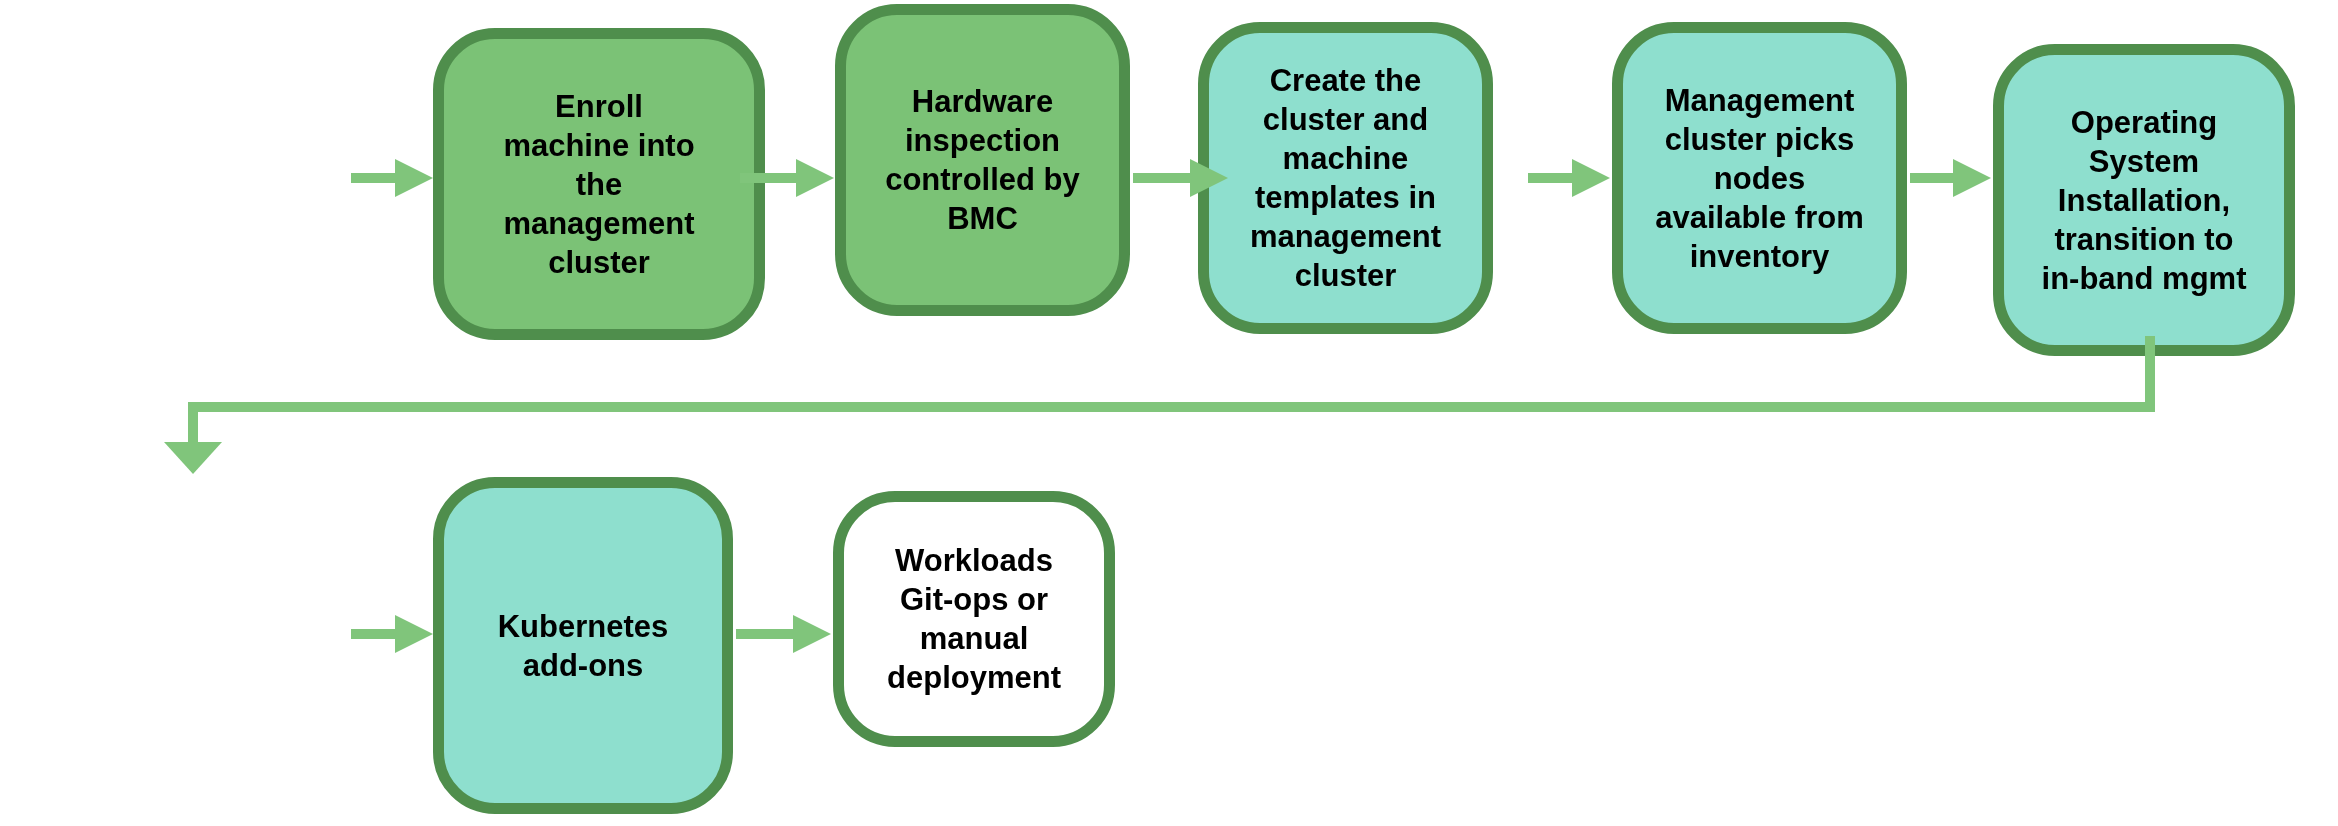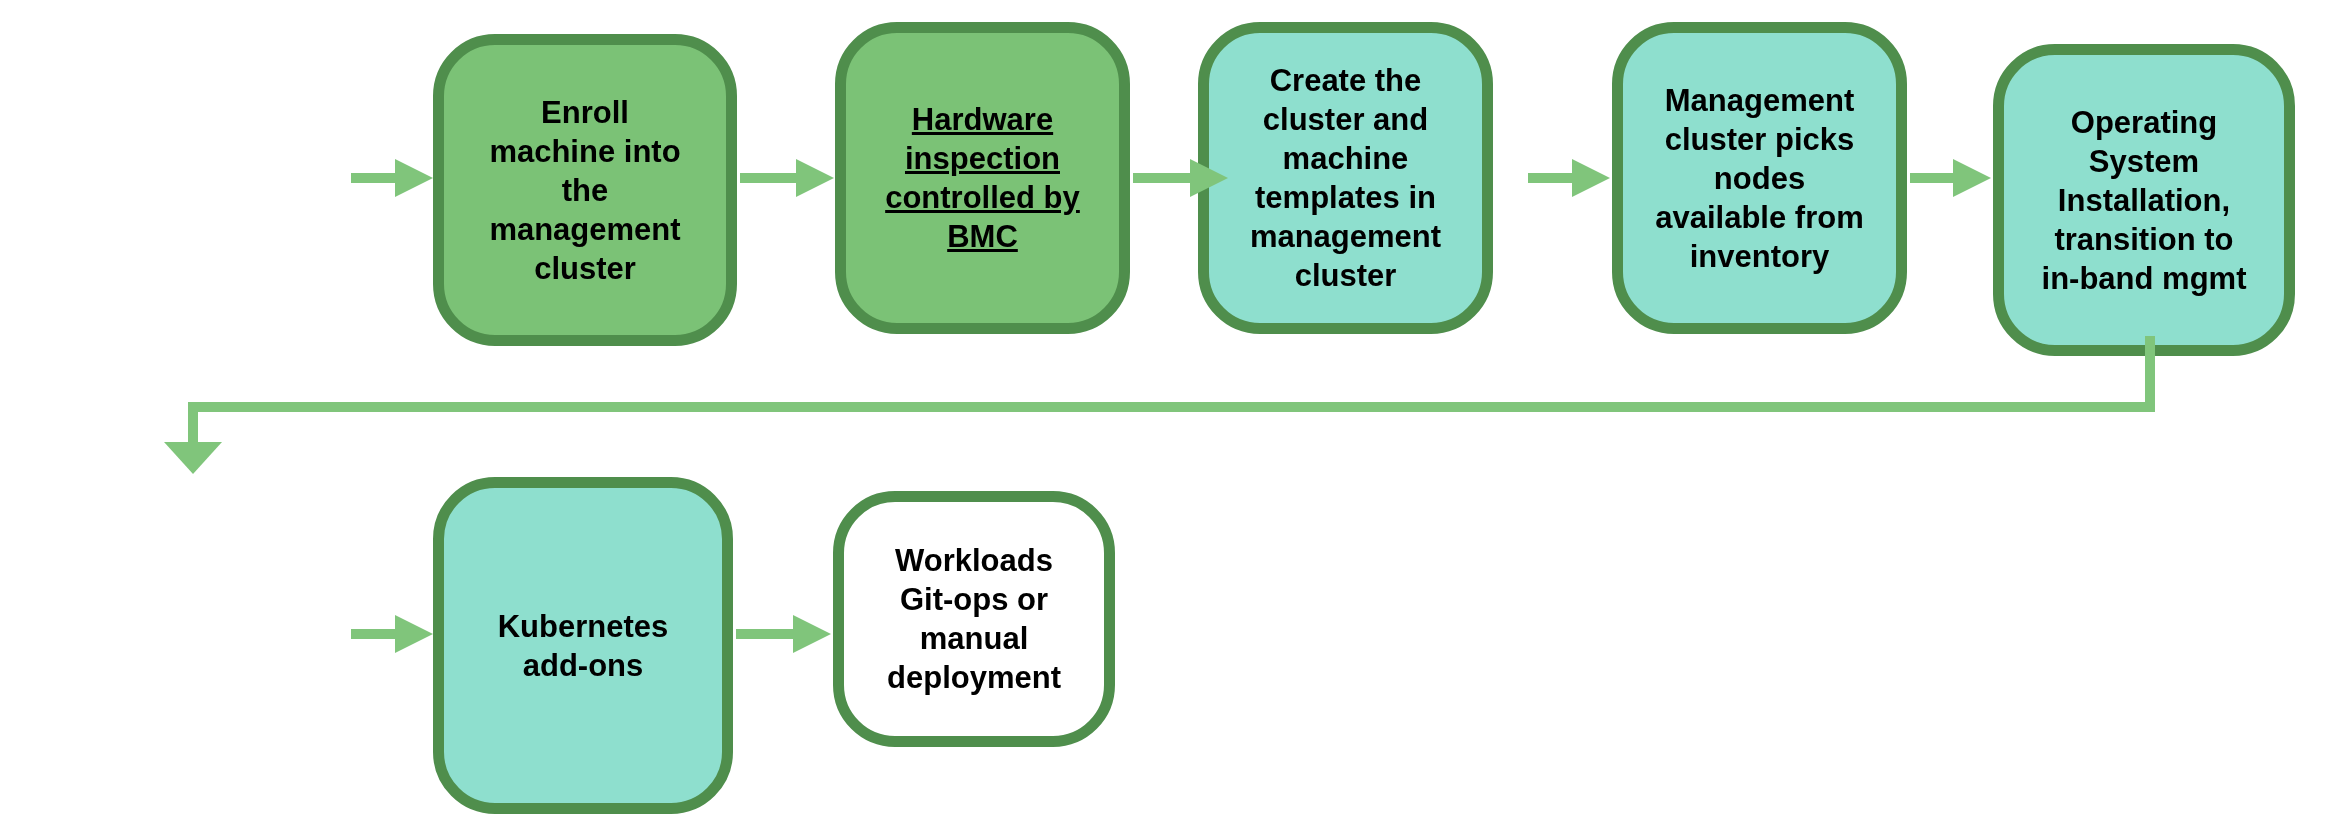--- a/index.html
+++ b/index.html
@@ -58,27 +58,27 @@
     border-right: 29px solid transparent;
     border-top: 32px solid var(--arrow, #80C57B);
   }
 </style>
 </head>
 <body style="background: rgb(255, 255, 255);">
 
 <div class="canvas">
 
 
-  <div class="node green" style="left:433px; top:34px; width:304px; height:312px;">Enroll
+  <div class="node green" style="left:433px; top:28px; width:332px; height:312px;">Enroll
 machine into
 the
 management
 cluster</div>
 
-  <div class="node green" style="left:835px; top:22px; width:295px; height:312px;text-decoration:underline;">Hardware
+  <div class="node green" style="left:835px; top:4px; width:295px; height:312px;">Hardware
 inspection
 controlled by
 BMC</div>
 
   <div class="node teal" style="left:1198px; top:22px; width:295px; height:312px;">Create the
 cluster and
 machine
 templates in
 management
 cluster</div>

